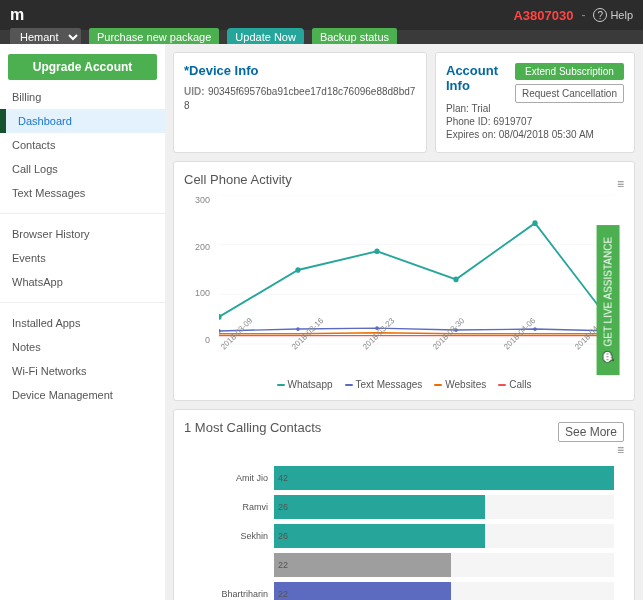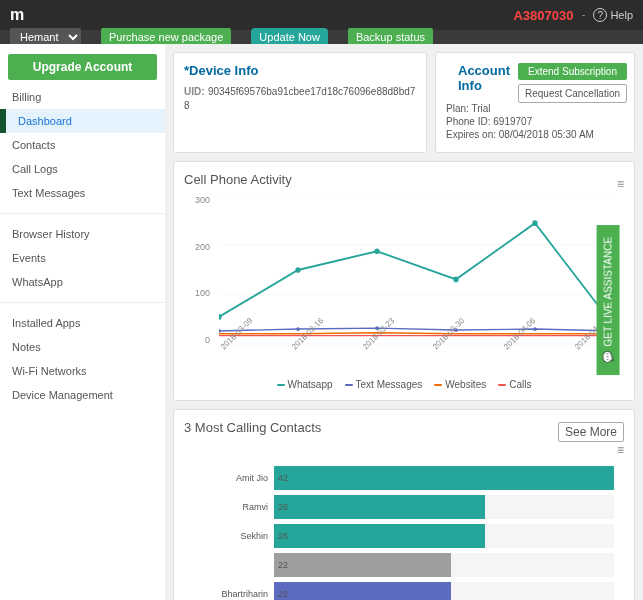--- a/index.html
+++ b/index.html
@@ -24,21 +24,21 @@
       display: flex; align-items: center; justify-content: center; font-size: 10px; color: #ccc;
     }
 
     
     .sub-bar {
       background: #3a3a3a;
       height: 14px;
       display: flex;
       align-items: center;
       padding: 0 10px;
-      gap: 20px;
+      gap: 8px;
     }
     .sub-bar-select {
       background: #555; color: #fff; border: none; padding: 2px 6px;
       font-size: 11px; border-radius: 2px; cursor: pointer;
     }
     .btn-green {
       background: #4CAF50; color: #fff; border: none; padding: 3px 8px;
       font-size: 11px; border-radius: 2px; cursor: pointer;
     }
     .btn-teal {
@@ -203,21 +203,21 @@
 
       <div class="device-info-box">
         <div class="box-title">*Device Info</div>
         <div>
           <span class="box-label">UID:</span>
           <span class="box-value">90345f69576ba91cbee17d18c76096e88d8bd78</span>
         </div>
       </div>
 
       <div class="account-info-box">
-        <div style="display:flex; justify-content:space-between; align-items:flex-start;margin-left:12px;">
+        <div style="display:flex; justify-content:space-between; align-items:flex-start;">
           <div class="box-title">Account Info</div>
           <div class="account-buttons">
             <button class="btn-extend">Extend Subscription</button>
             <button class="btn-cancel">Request Cancellation</button>
           </div>
         </div>
         <div class="account-line">
           <span>Plan:</span>
           <span>Trial</span>
         </div>
@@ -299,21 +299,21 @@
         </div>
         <div class="legend-item">
           <div class="legend-dot" style="background:#ef5350;"></div>
           <span>Calls</span>
         </div>
       </div>
     </div>
 
     <div class="chart-box">
       <div class="ten-most-header">
-        <div class="chart-title">3 Most Calling Contacts</div>
+        <div class="chart-title">1 Most Calling Contacts</div>
         <button class="see-more-btn">See More</button>
       </div>
       <div style="display:flex; justify-content:flex-end; margin-bottom:4px;">
         <div class="chart-menu">≡</div>
       </div>
       <div class="bar-chart-container">
 
         <div class="bar-row">
           <div class="bar-label">Amit Jio</div>
           <div class="bar-track">

